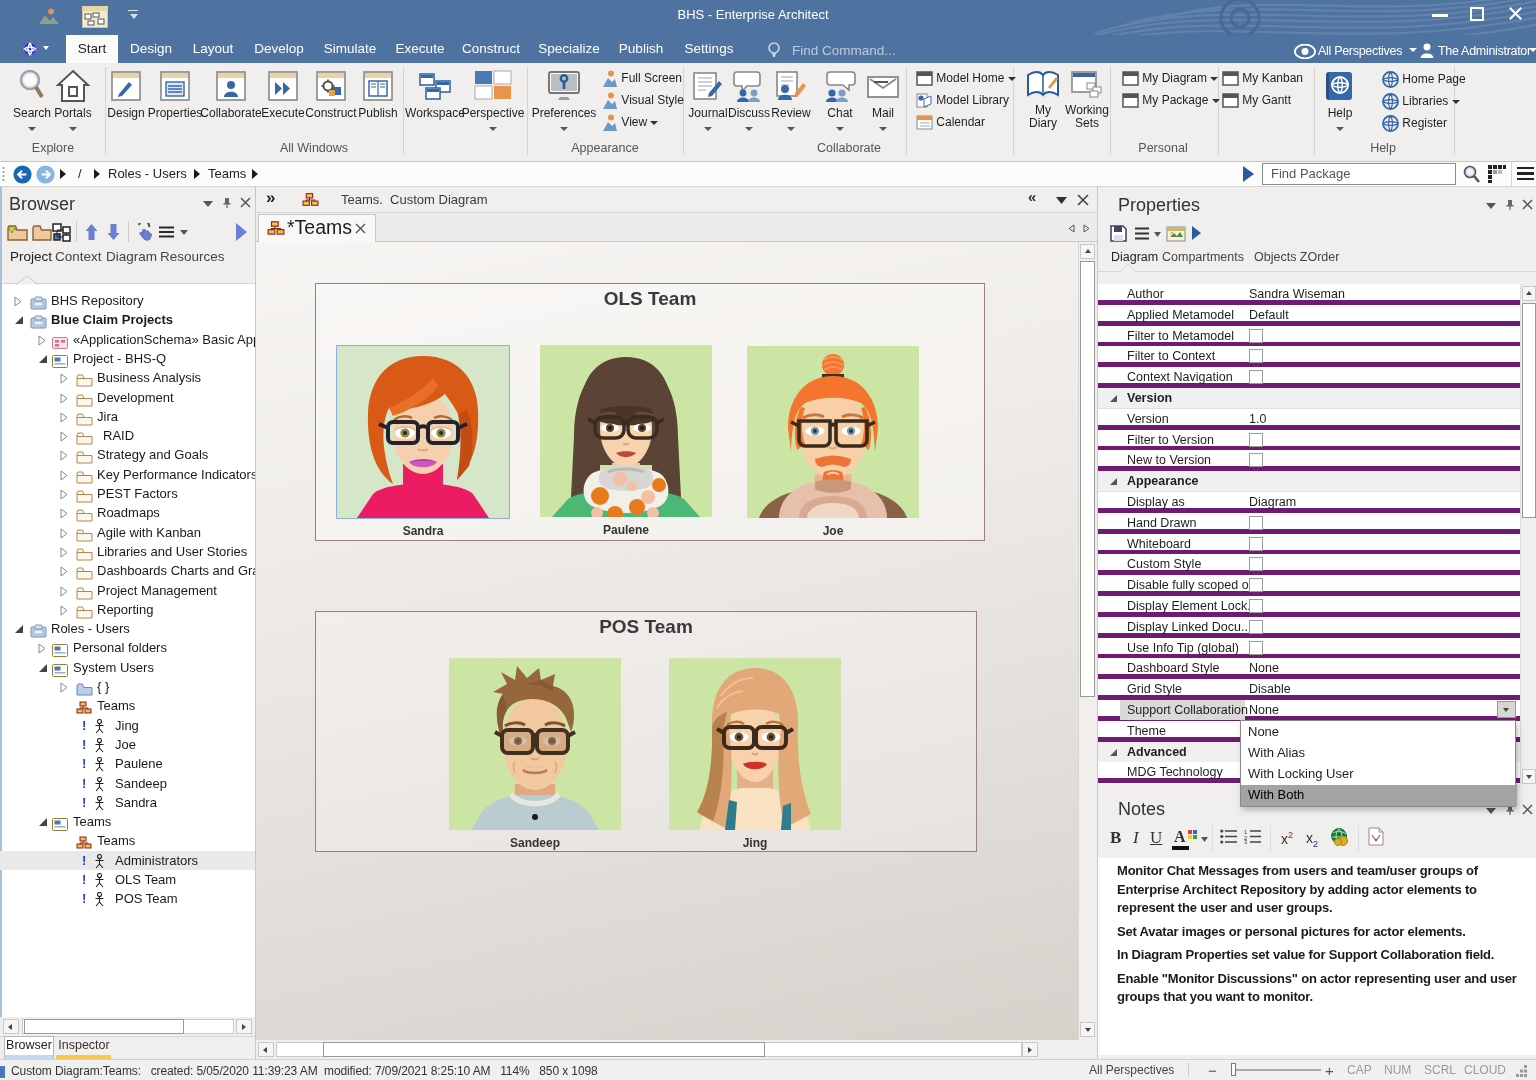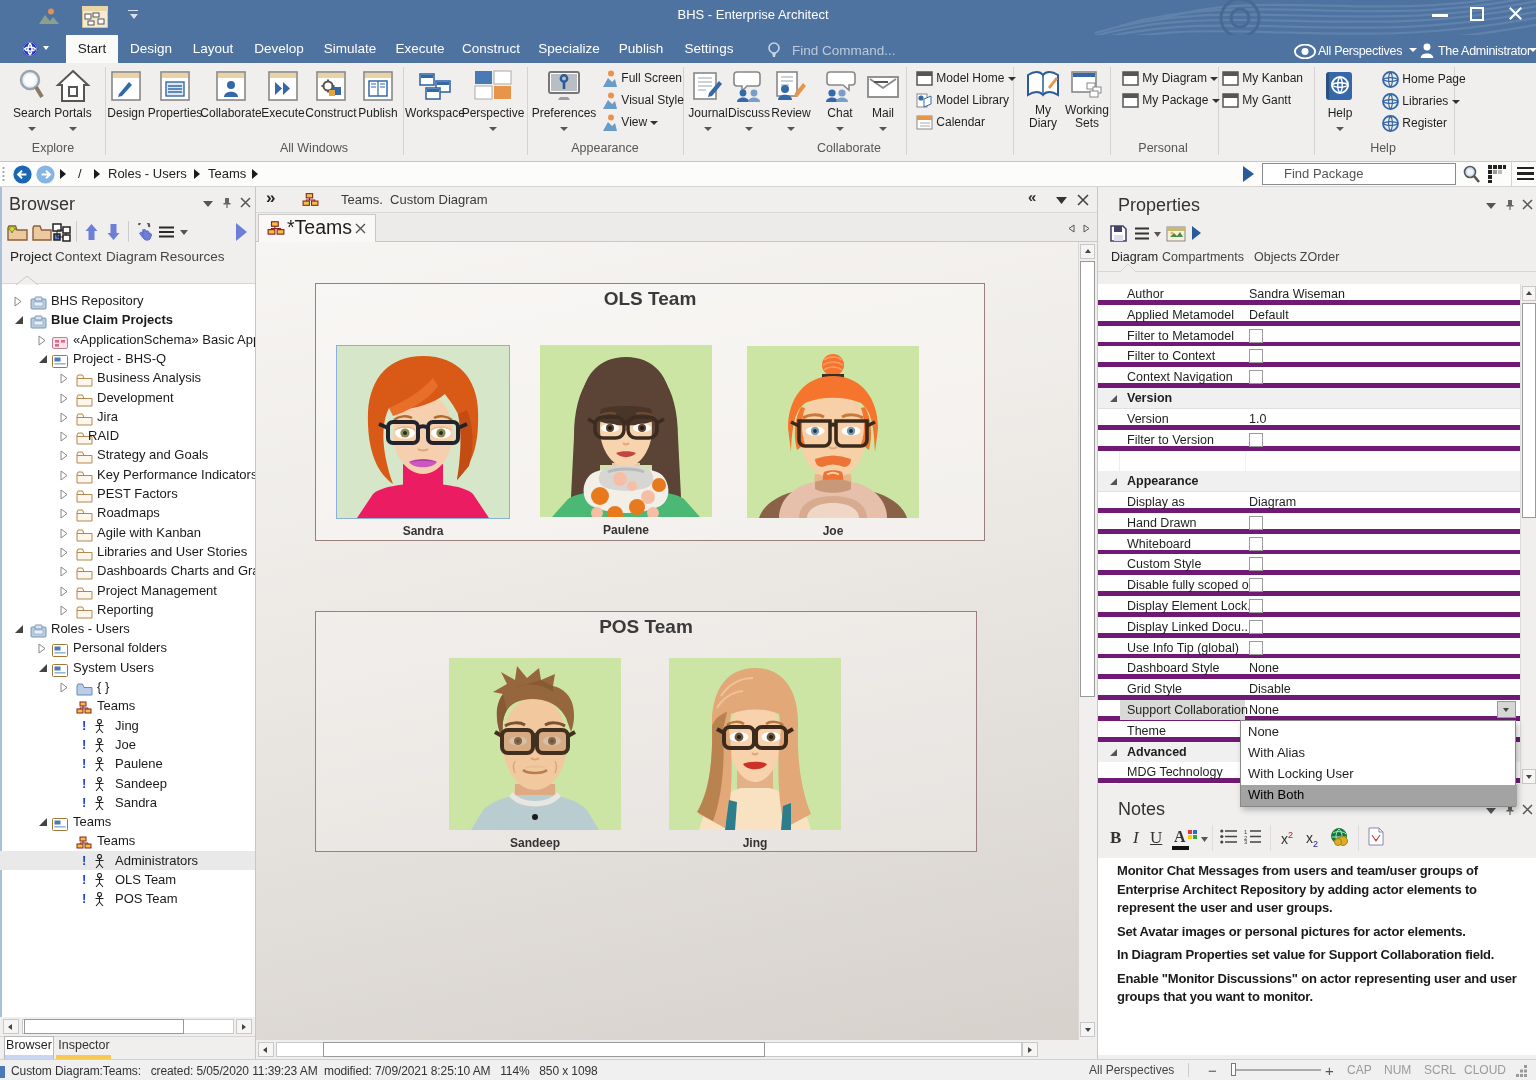--- a/index.html
+++ b/index.html
@@ -390,21 +390,21 @@
         <path d="M6.5 11 H15 M11.5 6.5 L16 11 L11.5 15.5" fill="none" stroke="#fff" stroke-width="2.4"></path>
       </svg>
     <div class="abs bcarr" style="left:60px;top:7px;"></div>
     <div class="abs" style="left:78px;top:4px;font-size:13px;color:#222">/</div>
     <div class="abs bcarr" style="left:94px;top:7px;"></div>
     <div class="abs" style="left:108px;top:4px;font-size:13px;color:#222">Roles - Users</div>
     <div class="abs bcarr" style="left:194px;top:7px;"></div>
     <div class="abs" style="left:208px;top:4px;font-size:13px;color:#222">Teams</div>
     <div class="abs bcarr" style="left:252px;top:7px;"></div>
     <div class="abs" style="left:1243px;top:4px;width:0;height:0;border-top:8px solid transparent;border-bottom:8px solid transparent;border-left:11px solid #2a5a9a;"></div>
-    <div class="abs" style="left:1262px;top:1px;width:194px;height:22px;background:#fff;border:1px solid #8a8a8a;font-size:13px;color:#555;line-height:20px;padding-left:21px;">Find Package</div>
+    <div class="abs" style="left:1262px;top:1px;width:194px;height:22px;background:#fff;border:1px solid #8a8a8a;font-size:13px;color:#555;line-height:20px;padding-left:8px;">Find Package</div>
     <svg class="abs" style="left:1462px;top:3px" width="19" height="19" viewBox="0 0 19 19">
         <circle cx="8" cy="7" r="5.5" fill="#cfe0f0" stroke="#555" stroke-width="1.6"></circle>
         <circle cx="8" cy="7" r="3" fill="#eef4fa"></circle>
         <path d="M12 11 L17 17" stroke="#555" stroke-width="2.6"></path>
       </svg>
     <svg class="abs" style="left:1488px;top:3px" width="18" height="18" viewBox="0 0 18 18">
         <g fill="#222">
           <rect x="0" y="0" width="4" height="4"></rect>
           <rect x="0" y="5" width="4" height="4"></rect>
           <rect x="0" y="10" width="4" height="4"></rect>
@@ -554,21 +554,21 @@
         <span style="position:absolute;left:97px;">Jira</span>
       </div>
     <div class="trow" style="top:239.1px;">
         <svg class="texp" style="left:60px" width="8" height="11" viewBox="0 0 8 11">
           <path d="M1 1 L7 5.5 L1 10 Z" fill="#fff" stroke="#888"></path>
         </svg>
         <span style="position:absolute;left:76px;top:3px;"><svg width="17" height="13" viewBox="0 0 17 13">
             <path d="M1 3 L1 12 L16 12 L16 4.5 L8 4.5 L6.5 1 L2 1 Z" fill="#fdf6ec" stroke="#b08850"></path>
             <path d="M1 4.5 H8" stroke="#b08850" fill="none"></path>
           </svg></span>
-        <span style="position:absolute;left:88px;">RAID</span>
+        <span style="position:absolute;left:103px;">RAID</span>
       </div>
     <div class="trow" style="top:258.4px;">
         <svg class="texp" style="left:60px" width="8" height="11" viewBox="0 0 8 11">
           <path d="M1 1 L7 5.5 L1 10 Z" fill="#fff" stroke="#888"></path>
         </svg>
         <span style="position:absolute;left:76px;top:3px;"><svg width="17" height="13" viewBox="0 0 17 13">
             <path d="M1 3 L1 12 L16 12 L16 4.5 L8 4.5 L6.5 1 L2 1 Z" fill="#fdf6ec" stroke="#b08850"></path>
             <path d="M1 4.5 H8" stroke="#b08850" fill="none"></path>
           </svg></span>
         <span style="position:absolute;left:97px;">Strategy and Goals</span>
@@ -1129,20 +1129,24 @@
           <path d="M8 1 L8 8 L1 8 Z" fill="#555"></path>
         </svg>
         <span class="lab">Version</span>
       </div>
     <div class="prow" style="top:222px;">
         <span class="lab">Version</span>
         <span class="val">1.0</span>
       </div>
     <div class="prow" style="top:243px;">
         <span class="lab">Filter to Version</span>
+        <div class="cbx"></div>
+      </div>
+    <div class="prow" style="top:263px;">
+        <span class="lab">New to Version</span>
         <div class="cbx"></div>
       </div>
     <div class="prow sect" style="top:284px;">
         <svg style="position:absolute;left:11px;top:6px" width="9" height="9" viewBox="0 0 9 9">
           <path d="M8 1 L8 8 L1 8 Z" fill="#555"></path>
         </svg>
         <span class="lab">Appearance</span>
       </div>
     <div class="prow" style="top:305px;">
         <span class="lab">Display as</span>

